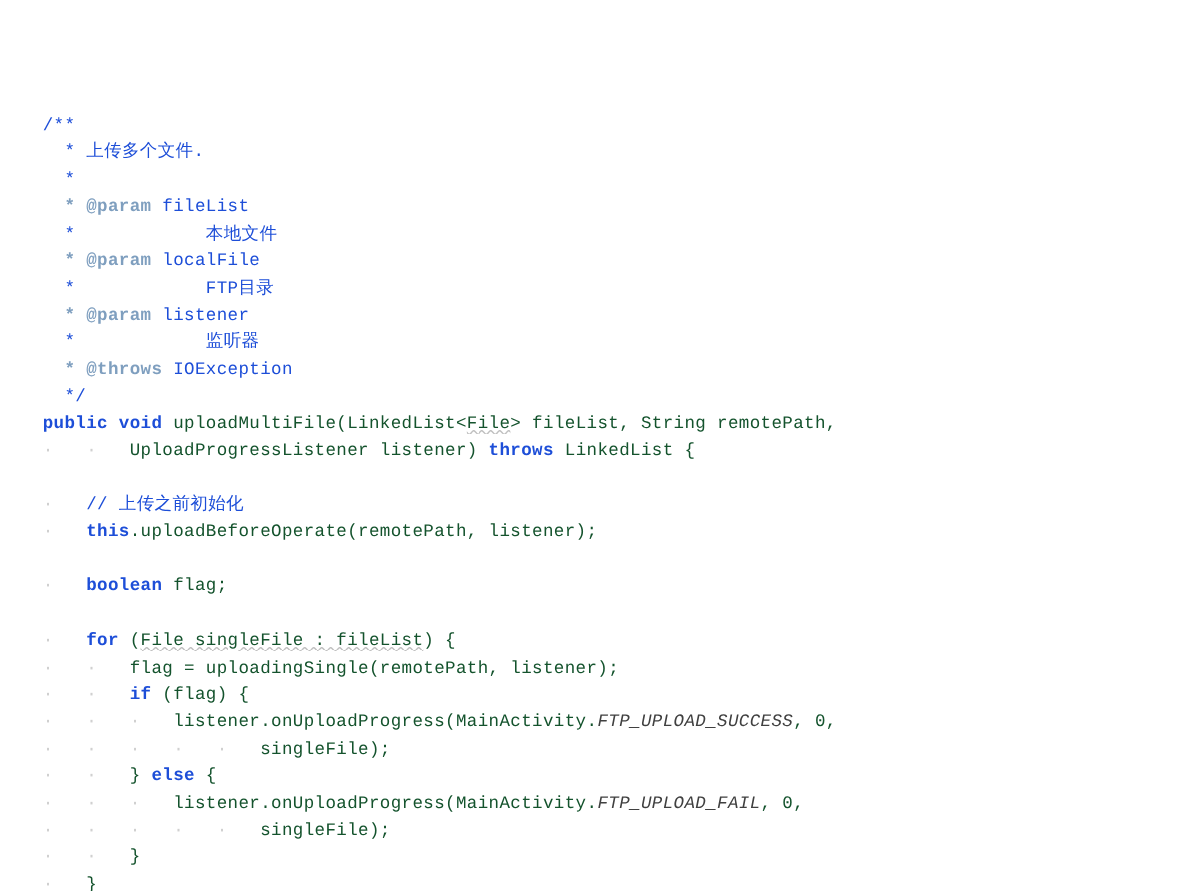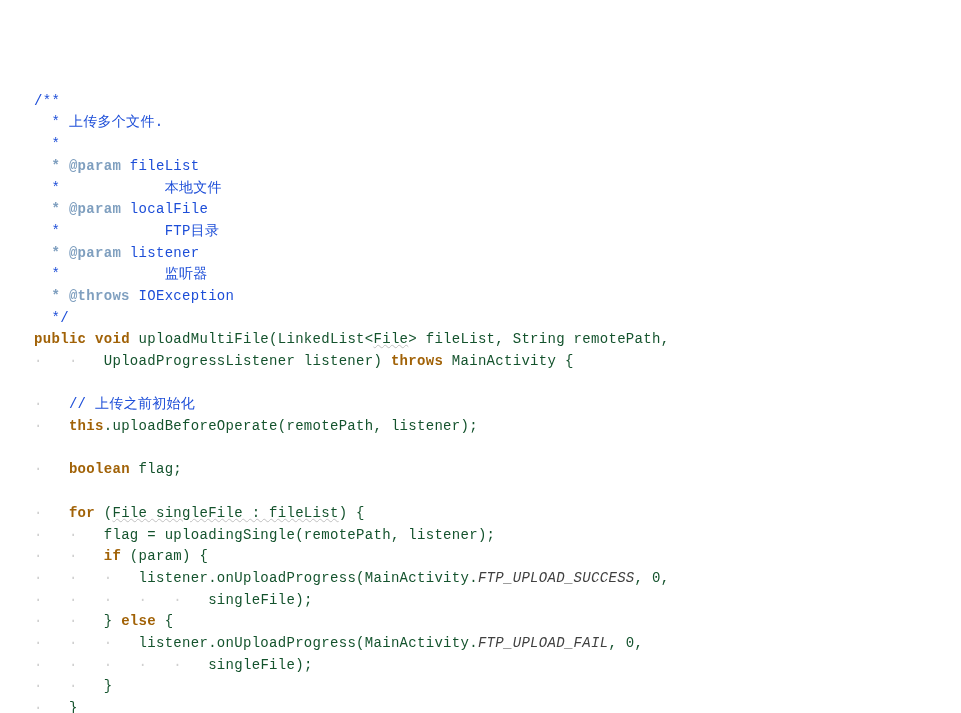--- a/index.html
+++ b/index.html
@@ -8,21 +8,21 @@
       font-size: 14px;
       line-height: 1.55;
       padding: 4px 8px;
       background: #ffffff;
       color: #000000;
       letter-spacing: 0.3px;
       white-space: pre;
     }
     .comment { color: #1d4ed8; }
     .doc-tag { color: #7f9fbf; font-weight: bold; }
-    .keyword { color: #a16207; font-weight: bold; }
+    .keyword { color: #1d4ed8; font-weight: bold; }
     .field { color: #404040; font-style: italic; }
     .type-warn { 
       text-decoration: wavy underline #c0c0c0; 
       text-decoration-thickness: 1px;
       text-align: center;
     }
     .whitespace-dot { color: #d0d0d0; }
     .normal { color: #14532d; }
   </style>
 </head>
@@ -35,30 +35,30 @@
     <span> *</span>
     </span><span class="doc-tag"><span> * @param</span></span><span class="comment"><span> fileList</span>
     <span> *            本地文件</span>
     </span><span class="doc-tag"><span> * @param</span></span><span class="comment"><span> localFile</span>
     <span> *            FTP目录</span>
     </span><span class="doc-tag"><span> * @param</span></span><span class="comment"><span> listener</span>
     <span> *            监听器</span>
     </span><span class="doc-tag"><span> * @throws</span></span><span class="comment"><span> IOException</span>
     <span> */</span></span>
    <span class="keyword">public</span> <span class="keyword">void</span><span class="normal"> uploadMultiFile(LinkedList&lt;</span><span class="normal type-warn">File</span><span class="normal">&gt; fileList, String remotePath,</span>
-   <span class="whitespace-dot">·</span><span>   </span><span class="whitespace-dot">·</span><span>   </span><span class="normal">UploadProgressListener listener) </span><span class="keyword">throws</span><span class="normal"> MainActivity {</span>
+   <span class="whitespace-dot">·</span><span>   </span><span class="whitespace-dot">·</span><span>   </span><span class="normal">UploadProgressListener listener) </span><span class="keyword">throws</span><span class="normal"> LinkedList {</span>
 
    <span class="whitespace-dot">·</span><span>   </span><span class="comment">// 上传之前初始化</span>
    <span class="whitespace-dot">·</span><span>   </span><span class="keyword">this</span><span class="normal">.uploadBeforeOperate(remotePath, listener);</span>
 
    <span class="whitespace-dot">·</span><span>   </span><span class="keyword">boolean</span><span class="normal"> flag;</span>
 
    <span class="whitespace-dot">·</span><span>   </span><span class="keyword">for</span><span class="normal"> (</span><span class="normal type-warn">File singleFile : fileList</span><span class="normal">) {</span>
    <span class="whitespace-dot">·</span><span>   </span><span class="whitespace-dot">·</span><span>   </span><span class="normal">flag = uploadingSingle(remotePath, listener);</span>
-   <span class="whitespace-dot">·</span><span>   </span><span class="whitespace-dot">·</span><span>   </span><span class="keyword">if</span><span class="normal"> (param) {</span>
+   <span class="whitespace-dot">·</span><span>   </span><span class="whitespace-dot">·</span><span>   </span><span class="keyword">if</span><span class="normal"> (flag) {</span>
    <span class="whitespace-dot">·</span><span>   </span><span class="whitespace-dot">·</span><span>   </span><span class="whitespace-dot">·</span><span>   </span><span class="normal">listener.onUploadProgress(MainActivity.</span><span class="field">FTP_UPLOAD_SUCCESS</span><span class="normal">, 0,</span>
    <span class="whitespace-dot">·</span><span>   </span><span class="whitespace-dot">·</span><span>   </span><span class="whitespace-dot">·</span><span>   </span><span class="whitespace-dot">·</span><span>   </span><span class="whitespace-dot">·</span><span>   </span><span class="normal">singleFile);</span>
    <span class="whitespace-dot">·</span><span>   </span><span class="whitespace-dot">·</span><span>   </span><span class="normal">} </span><span class="keyword">else</span><span class="normal"> {</span>
    <span class="whitespace-dot">·</span><span>   </span><span class="whitespace-dot">·</span><span>   </span><span class="whitespace-dot">·</span><span>   </span><span class="normal">listener.onUploadProgress(MainActivity.</span><span class="field">FTP_UPLOAD_FAIL</span><span class="normal">, 0,</span>
    <span class="whitespace-dot">·</span><span>   </span><span class="whitespace-dot">·</span><span>   </span><span class="whitespace-dot">·</span><span>   </span><span class="whitespace-dot">·</span><span>   </span><span class="whitespace-dot">·</span><span>   </span><span class="normal">singleFile);</span>
    <span class="whitespace-dot">·</span><span>   </span><span class="whitespace-dot">·</span><span>   </span><span class="normal">}</span>
    <span class="whitespace-dot">·</span><span>   </span><span class="normal">}</span>
 
    
    

